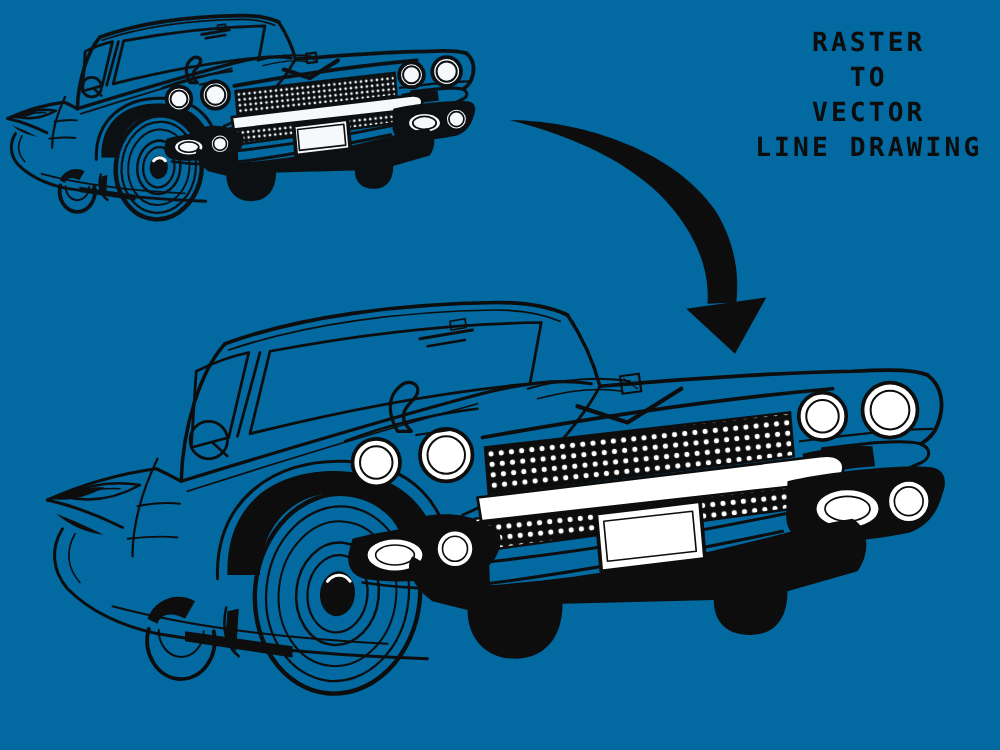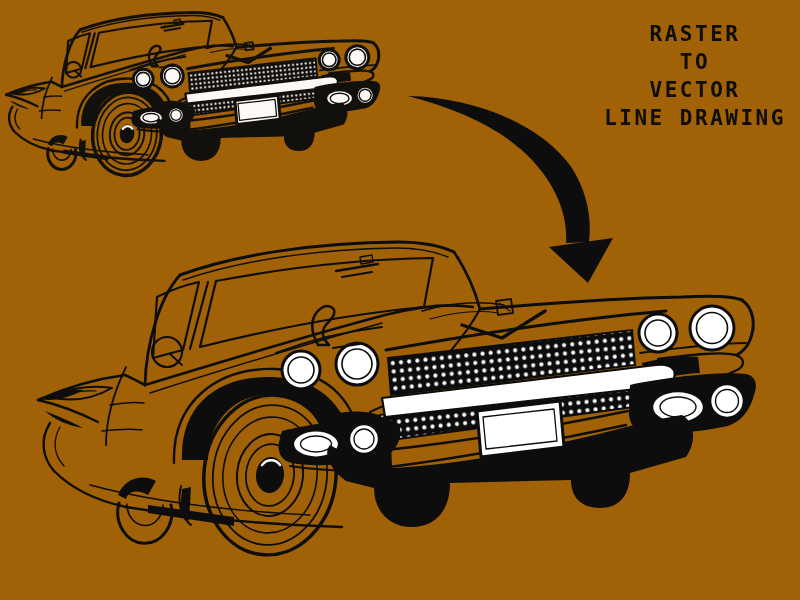--- a/index.html
+++ b/index.html
@@ -1,17 +1,17 @@
 <!DOCTYPE html>
 <html><head>
 <meta charset="utf-8">
 <style>
   html,body{margin:0;padding:0;background:#fff;}
   .stage{
-    position:relative;width:800px;height:600px;background:#a16207;overflow:hidden;
+    position:relative;width:800px;height:600px;background:#0369a1;overflow:hidden;
     font-family:"DejaVu Sans Mono","Liberation Mono",monospace;
   }
   .art{position:absolute;left:0;top:0;}
   .caption{
     position:absolute;left:588px;top:20px;width:214px;
     text-align:center;font-weight:bold;font-size:21px;line-height:28px;
     letter-spacing:2.5px;color:#0d0d0d;user-select:none;
   }
   
   .car-sym path,.car-sym circle,.car-sym ellipse{vector-effect:non-scaling-stroke;}

